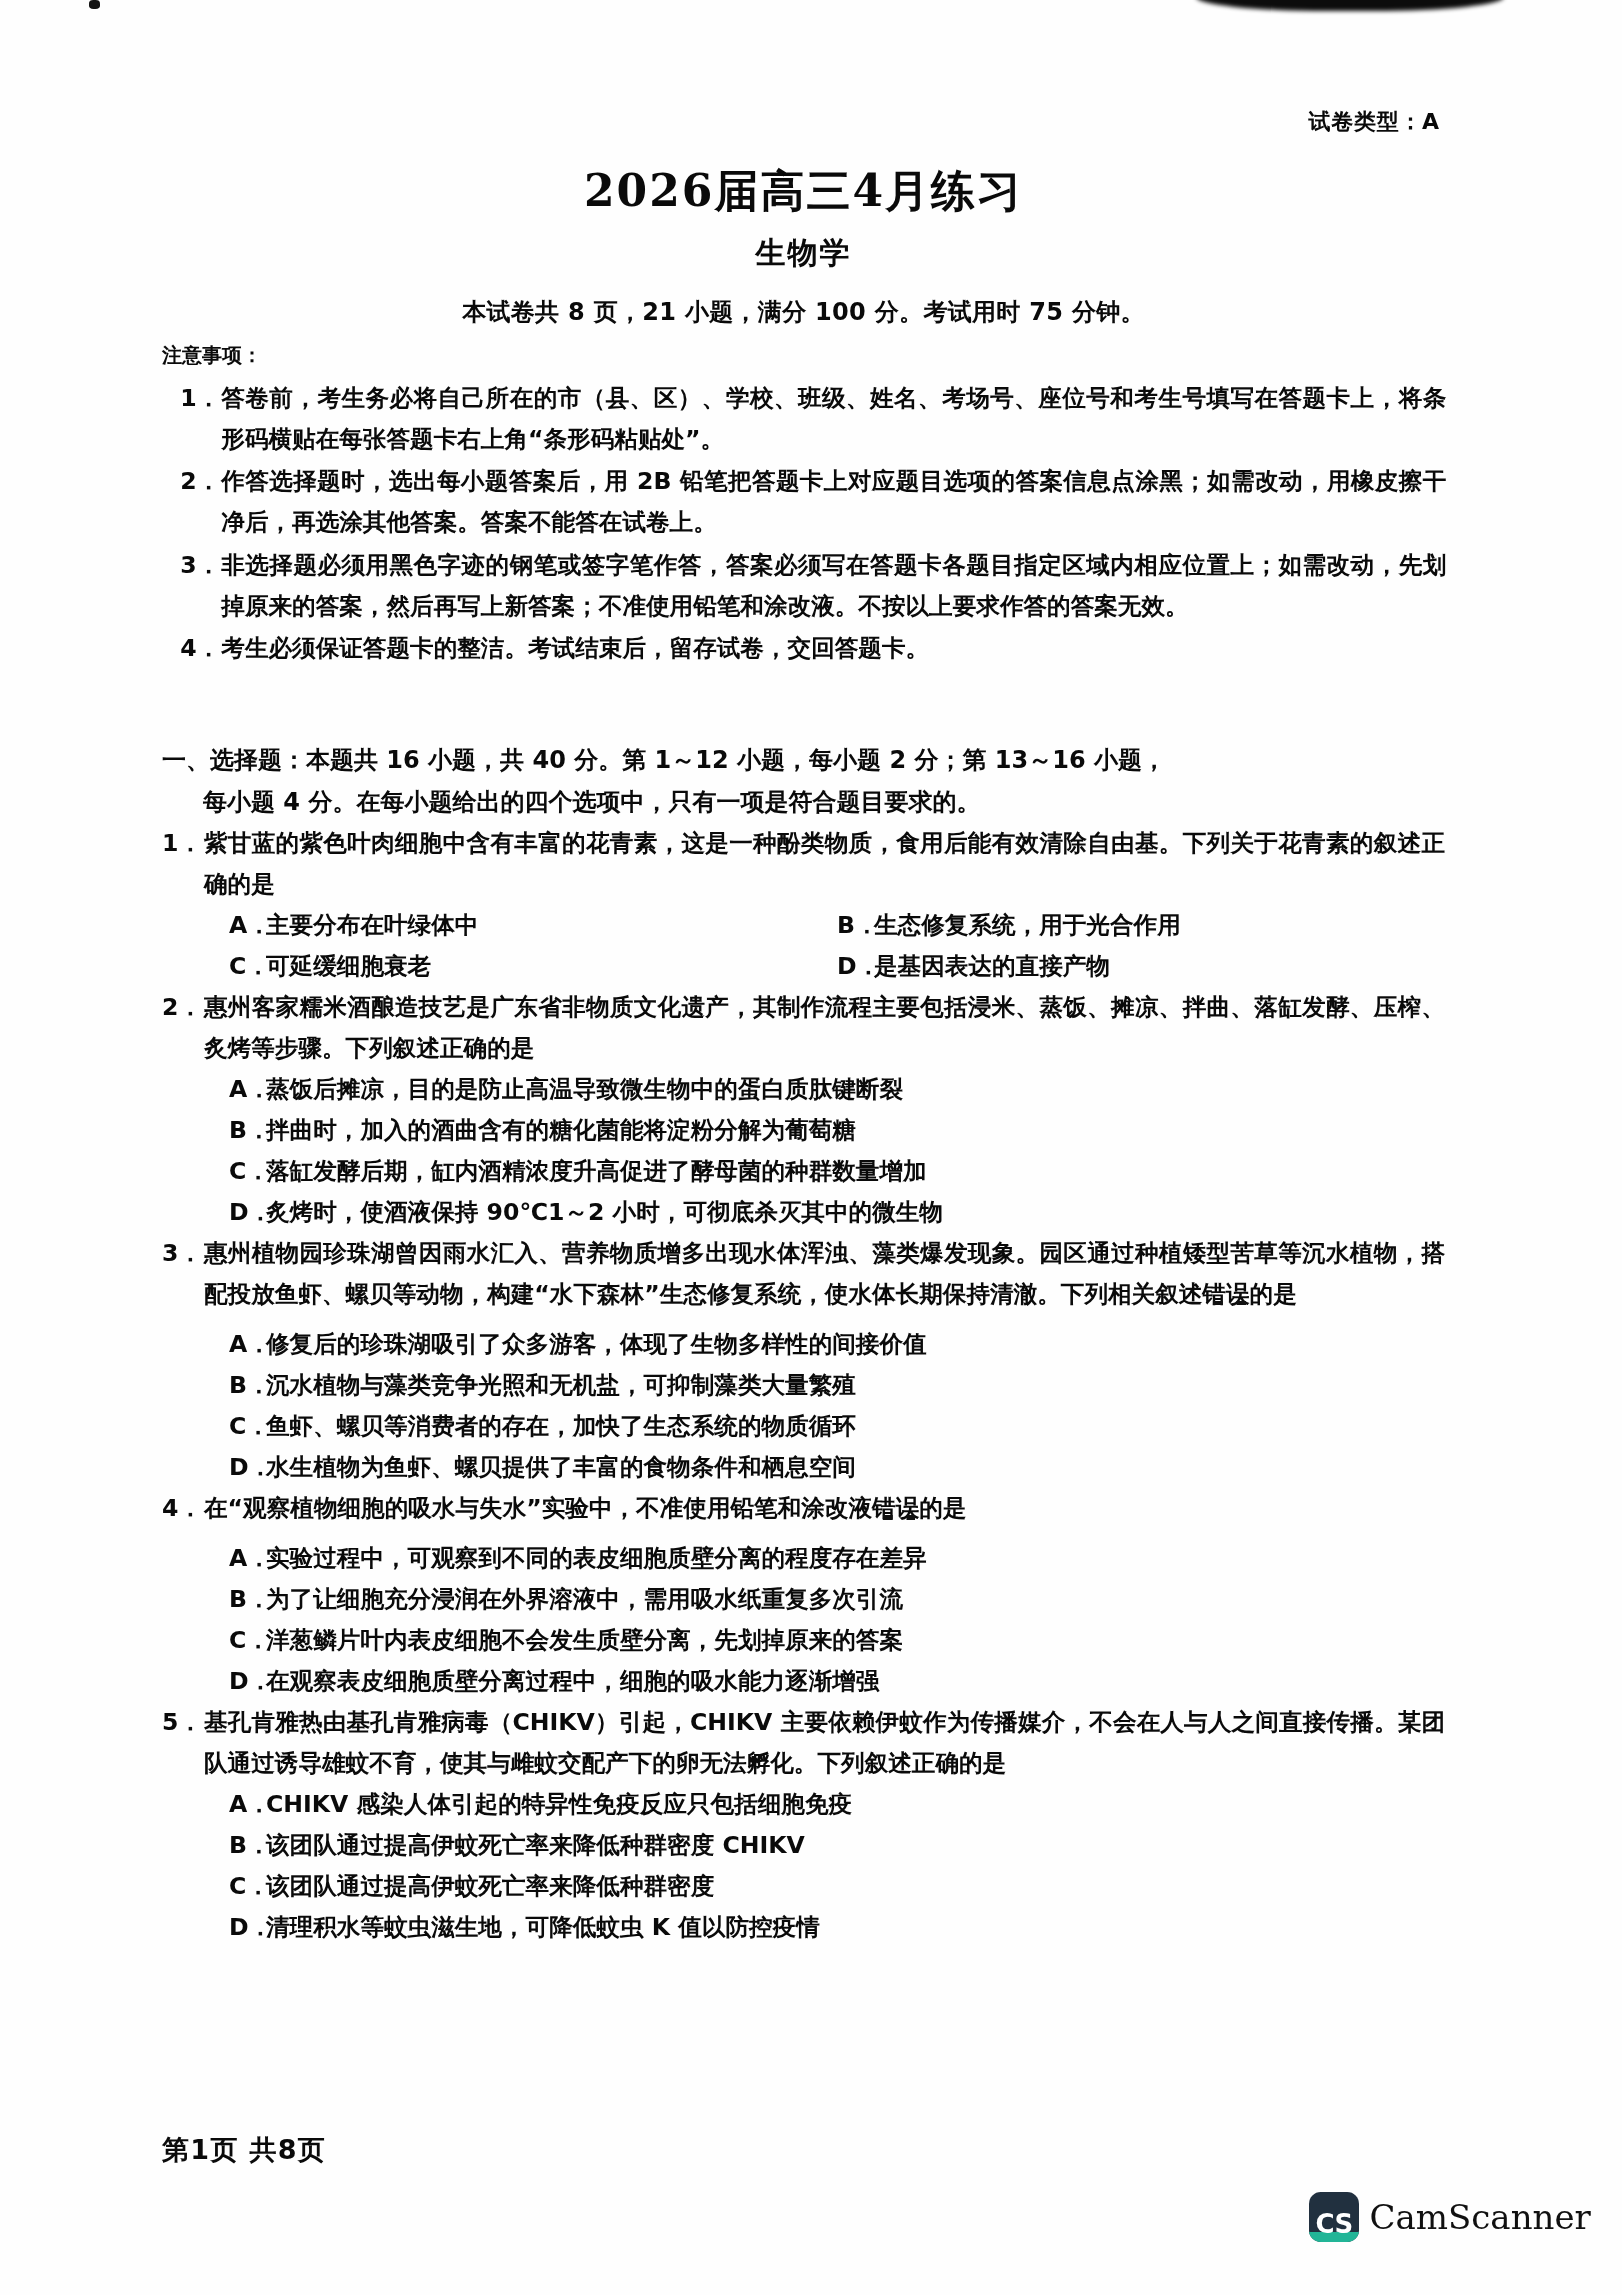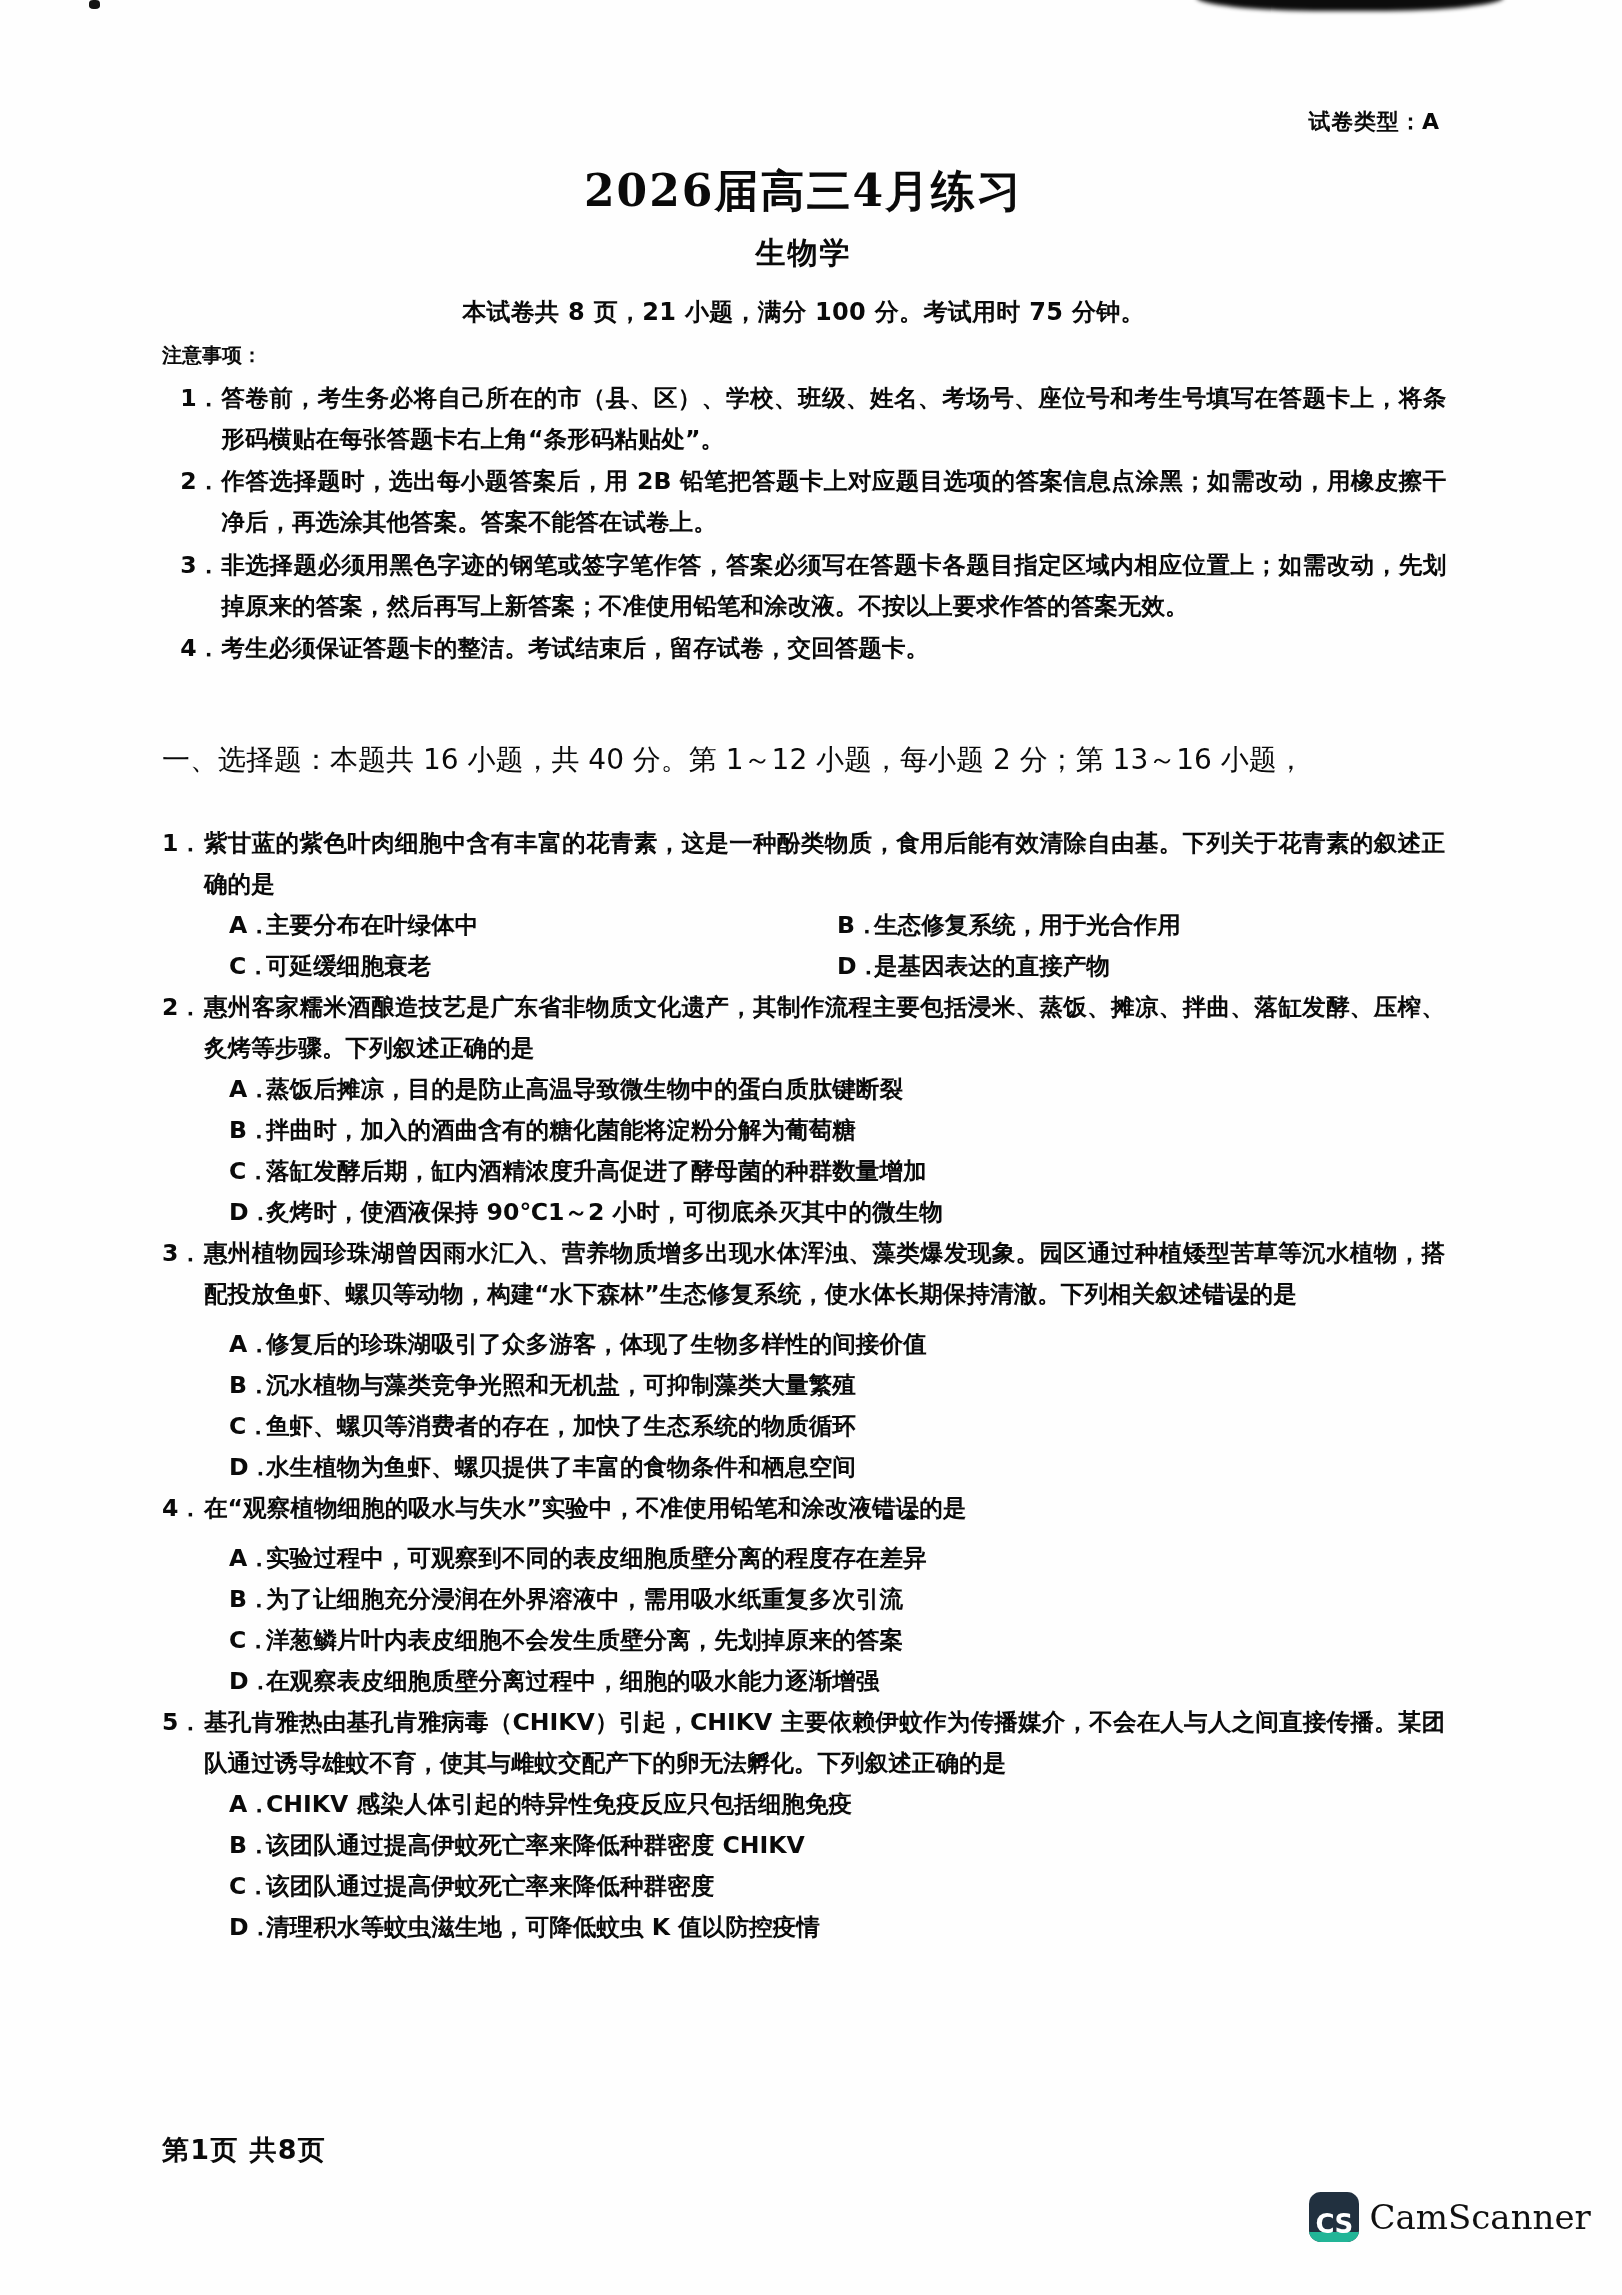--- a/index.html
+++ b/index.html
@@ -129,22 +129,22 @@
     text-justify: inter-character;
   }
 
   
   .section-head {
     position: absolute;
     top: 739px;
     left: 0;
     width: 1283px;
     font-family: "DejaVu Sans", "Liberation Sans", sans-serif;
-    font-weight: normal;
-    font-size: 28px;
+    font-weight: bold;
+    font-size: 24px;
     line-height: 42px;
     text-indent: 0;
     padding-left: 0px;
   }
   .section-head .cont { display:block; padding-left: 41px; }
 
   
   .questions {
     position: absolute;
     top: 823px;
@@ -305,20 +305,21 @@
         <span class="notice-text">非选择题必须用黑色字迹的钢笔或签字笔作答，答案必须写在答题卡各题目指定区域内相应位置上；如需改动，先划掉原来的答案，然后再写上新答案；不准使用铅笔和涂改液。不按以上要求作答的答案无效。</span>
       </div>
       <div class="notice-item">
         <span class="notice-num">4．</span>
         <span class="notice-text">考生必须保证答题卡的整洁。考试结束后，留存试卷，交回答题卡。</span>
       </div>
     </div>
 
     <div class="section-head">
       <span>一、选择题：</span><span>本题共 16 小题，共 40 分。第 1～12 小题，每小题 2 分；第 13～16 小题，</span>
+      <span class="cont">每小题 4 分。在每小题给出的四个选项中，只有一项是符合题目要求的。</span>
     </div>
 
     <div class="questions">
 
       <div class="q">
         <div class="q-num">1．</div>
         <div class="q-body">
           <div class="q-stem">紫甘蓝的紫色叶肉细胞中含有丰富的花青素，这是一种酚类物质，食用后能有效清除自由基。下列关于花青素的叙述正确的是</div>
           <div class="opts-grid">
             <div class="opt">

